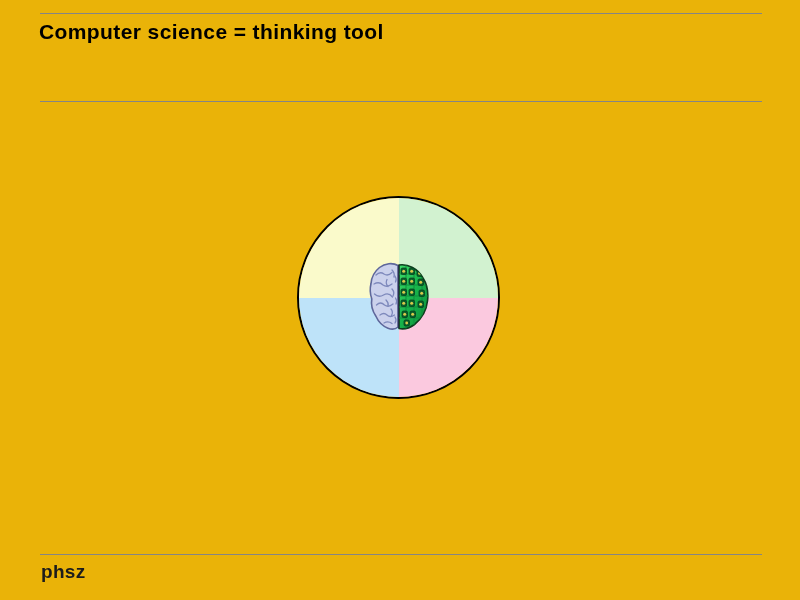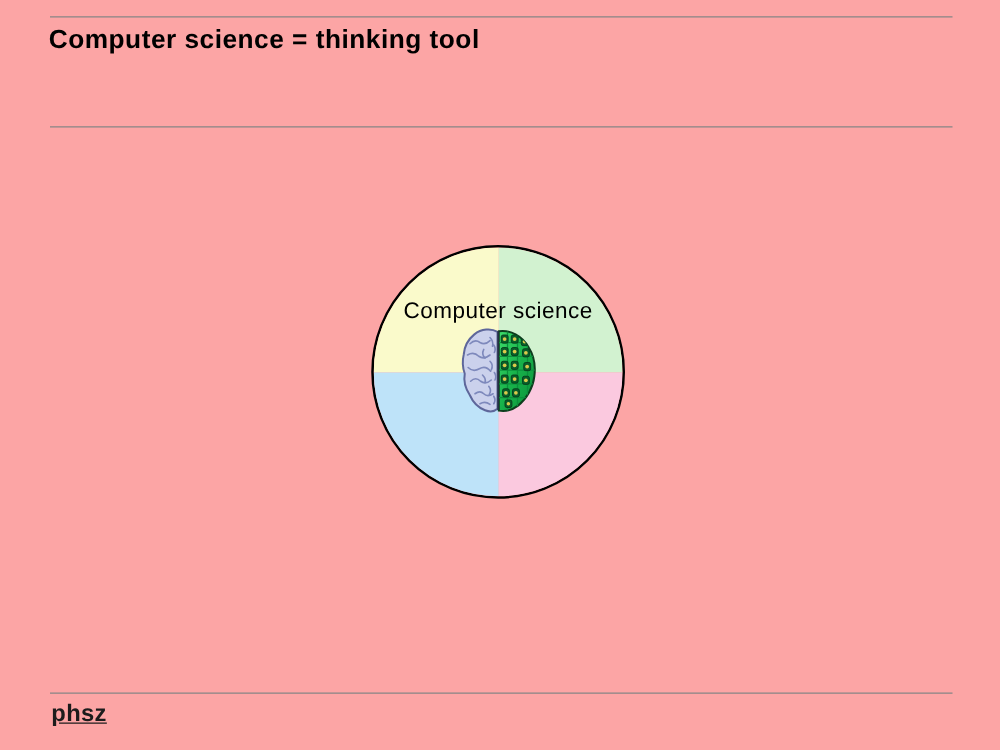--- a/index.html
+++ b/index.html
@@ -5,21 +5,21 @@
   html, body {
     margin: 0;
     padding: 0;
     background: #ffffff;
     font-family: "Liberation Sans", "DejaVu Sans", sans-serif;
   }
   .slide {
     position: relative;
     width: 800px;
     height: 600px;
-    background: #fca5a5;
+    background: #eab308;
     overflow: hidden;
   }
   .rule {
     position: absolute;
     left: 40px;
     width: 722px;
     height: 0;
     border-top: 1.5px solid #858585;
   }
   .rule-top    { top: 13px; }
@@ -37,21 +37,20 @@
     white-space: pre;
   }
   .footer-logo {
     position: absolute;
     left: 41px;
     top: 561px;
     font-size: 19px;
     font-weight: bold;
     letter-spacing: 0.3px;
     color: #1c1c1c;
-    text-decoration: underline;
   }
   .quadrant-circle {
     position: absolute;
     left: 297px;
     top: 196px;
     width: 203px;
     height: 203px;
     box-sizing: border-box;
     border: 2px solid #000000;
     border-radius: 50%;
@@ -98,21 +97,20 @@
   <h1 class="slide-title">Computer science = thinking tool</h1>
 
   <div class="rule rule-title"></div>
 
   <div class="quadrant-circle">
     <div class="quadrant q-tl" style="background-color: rgb(250, 250, 203);"></div>
     <div class="quadrant q-tr" style="background-color: rgb(210, 242, 208);"></div>
     <div class="quadrant q-bl" style="background-color: rgb(190, 227, 249);"></div>
     <div class="quadrant q-br" style="background-color: rgb(251, 201, 223);"></div>
 
-    <div class="circle-label label-top">Computer science</div>
 
     <div class="brain-wrap">
       <svg width="64" height="72" viewBox="0 0 64 72" xmlns="http://www.w3.org/2000/svg">
         <defs>
           <linearGradient id="greenGrad" x1="0" y1="0" x2="1" y2="1">
             <stop offset="0" stop-color="#3ddc6a"></stop>
             <stop offset="0.5" stop-color="#17b24a"></stop>
             <stop offset="1" stop-color="#0c8f3a"></stop>
           </linearGradient>
           <clipPath id="rightClip">

